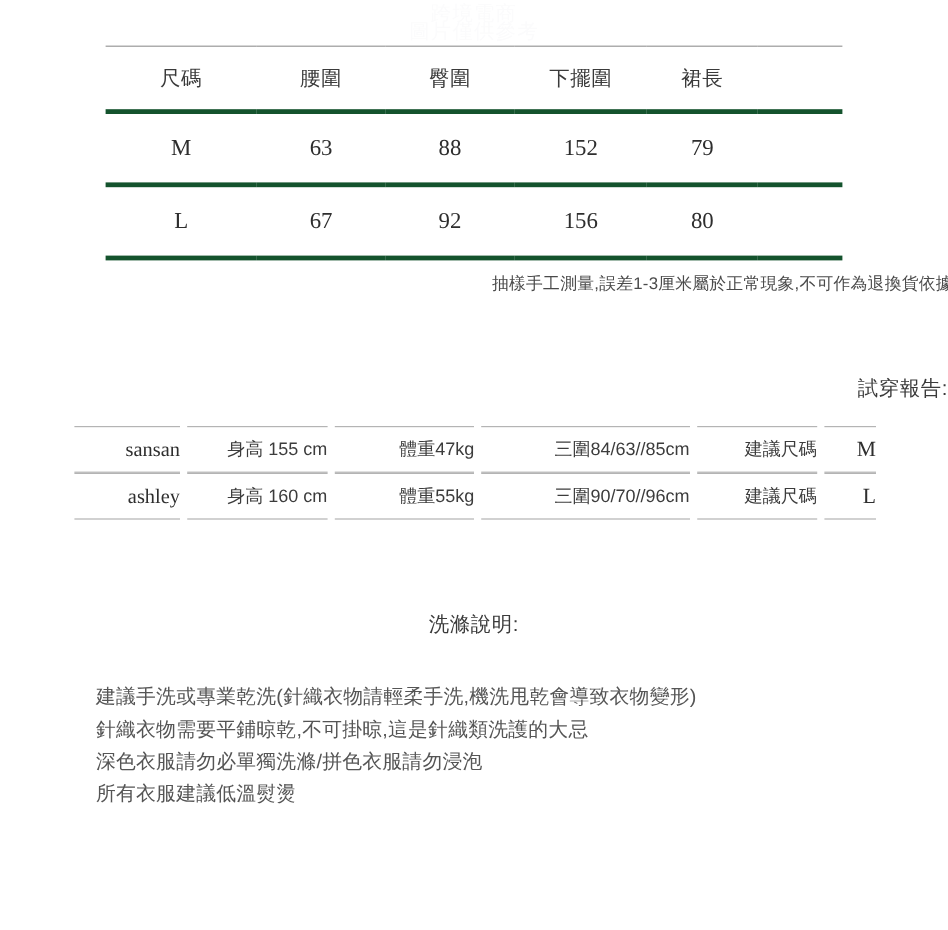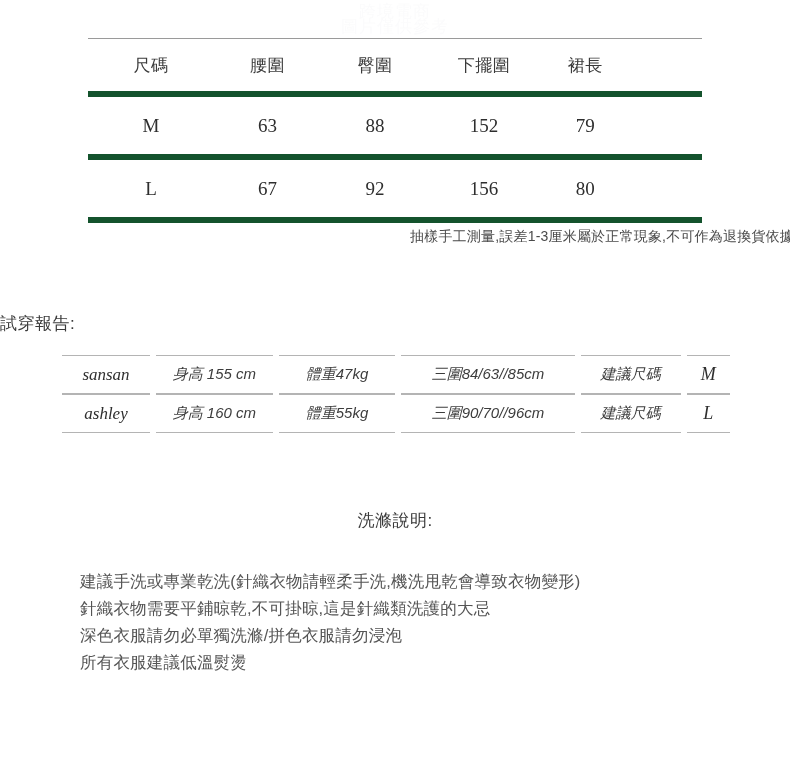--- a/index.html
+++ b/index.html
@@ -40,21 +40,21 @@
     width: 614px;
   }
   table.size-table {
     width: 100%;
     border-collapse: collapse;
     font-family: "Liberation Serif", "DejaVu Serif", serif;
   }
   table.size-table th,
   table.size-table td {
     border-top: 1px solid #9a9a9a;
-    border-bottom: 6px solid #14532d;
+    border-bottom: 4px solid #14532d;
     text-align: center;
     padding: 0;
     font-weight: normal;
     margin-top: 14px;
   }
   table.size-table tr.header-row th {
     height: 52px;
     font-size: 17px;
     font-family: "Liberation Sans", "DejaVu Sans", sans-serif;
     color: #3a3a3a;
@@ -83,47 +83,46 @@
     color: #4a4a4a;
     letter-spacing: 0.2px;
   }
 
   
   .fit-title {
     position: absolute;
     top: 312px;
     left: 0;
     width: 790px;
-    text-align: left;
+    text-align: right;
     font-size: 17px;
     color: #3a3a3a;
     letter-spacing: 0.5px;
   }
   .fit-table-wrap {
     position: absolute;
     left: 56px;
     top: 355px;
     width: 680px;
   }
   table.fit-table {
     width: 100%;
     border-collapse: separate;
     border-spacing: 6px 0;
     table-layout: fixed;
   }
   table.fit-table td {
     border-top: 1px solid #b4b4b4;
     border-bottom: 1px solid #b4b4b4;
     height: 37px;
-    text-align: center;
+    text-align: right;
     vertical-align: middle;
     font-size: 15px;
     color: #3c3c3c;
     padding: 0;
-    font-style: italic;
   }
   table.fit-table td.name {
     font-family: "Liberation Serif", "DejaVu Serif", serif;
     font-size: 17px;
     color: #2f2f2f;
   }
   table.fit-table td.height {
     font-size: 15px;
   }
   table.fit-table td.rec-size {

